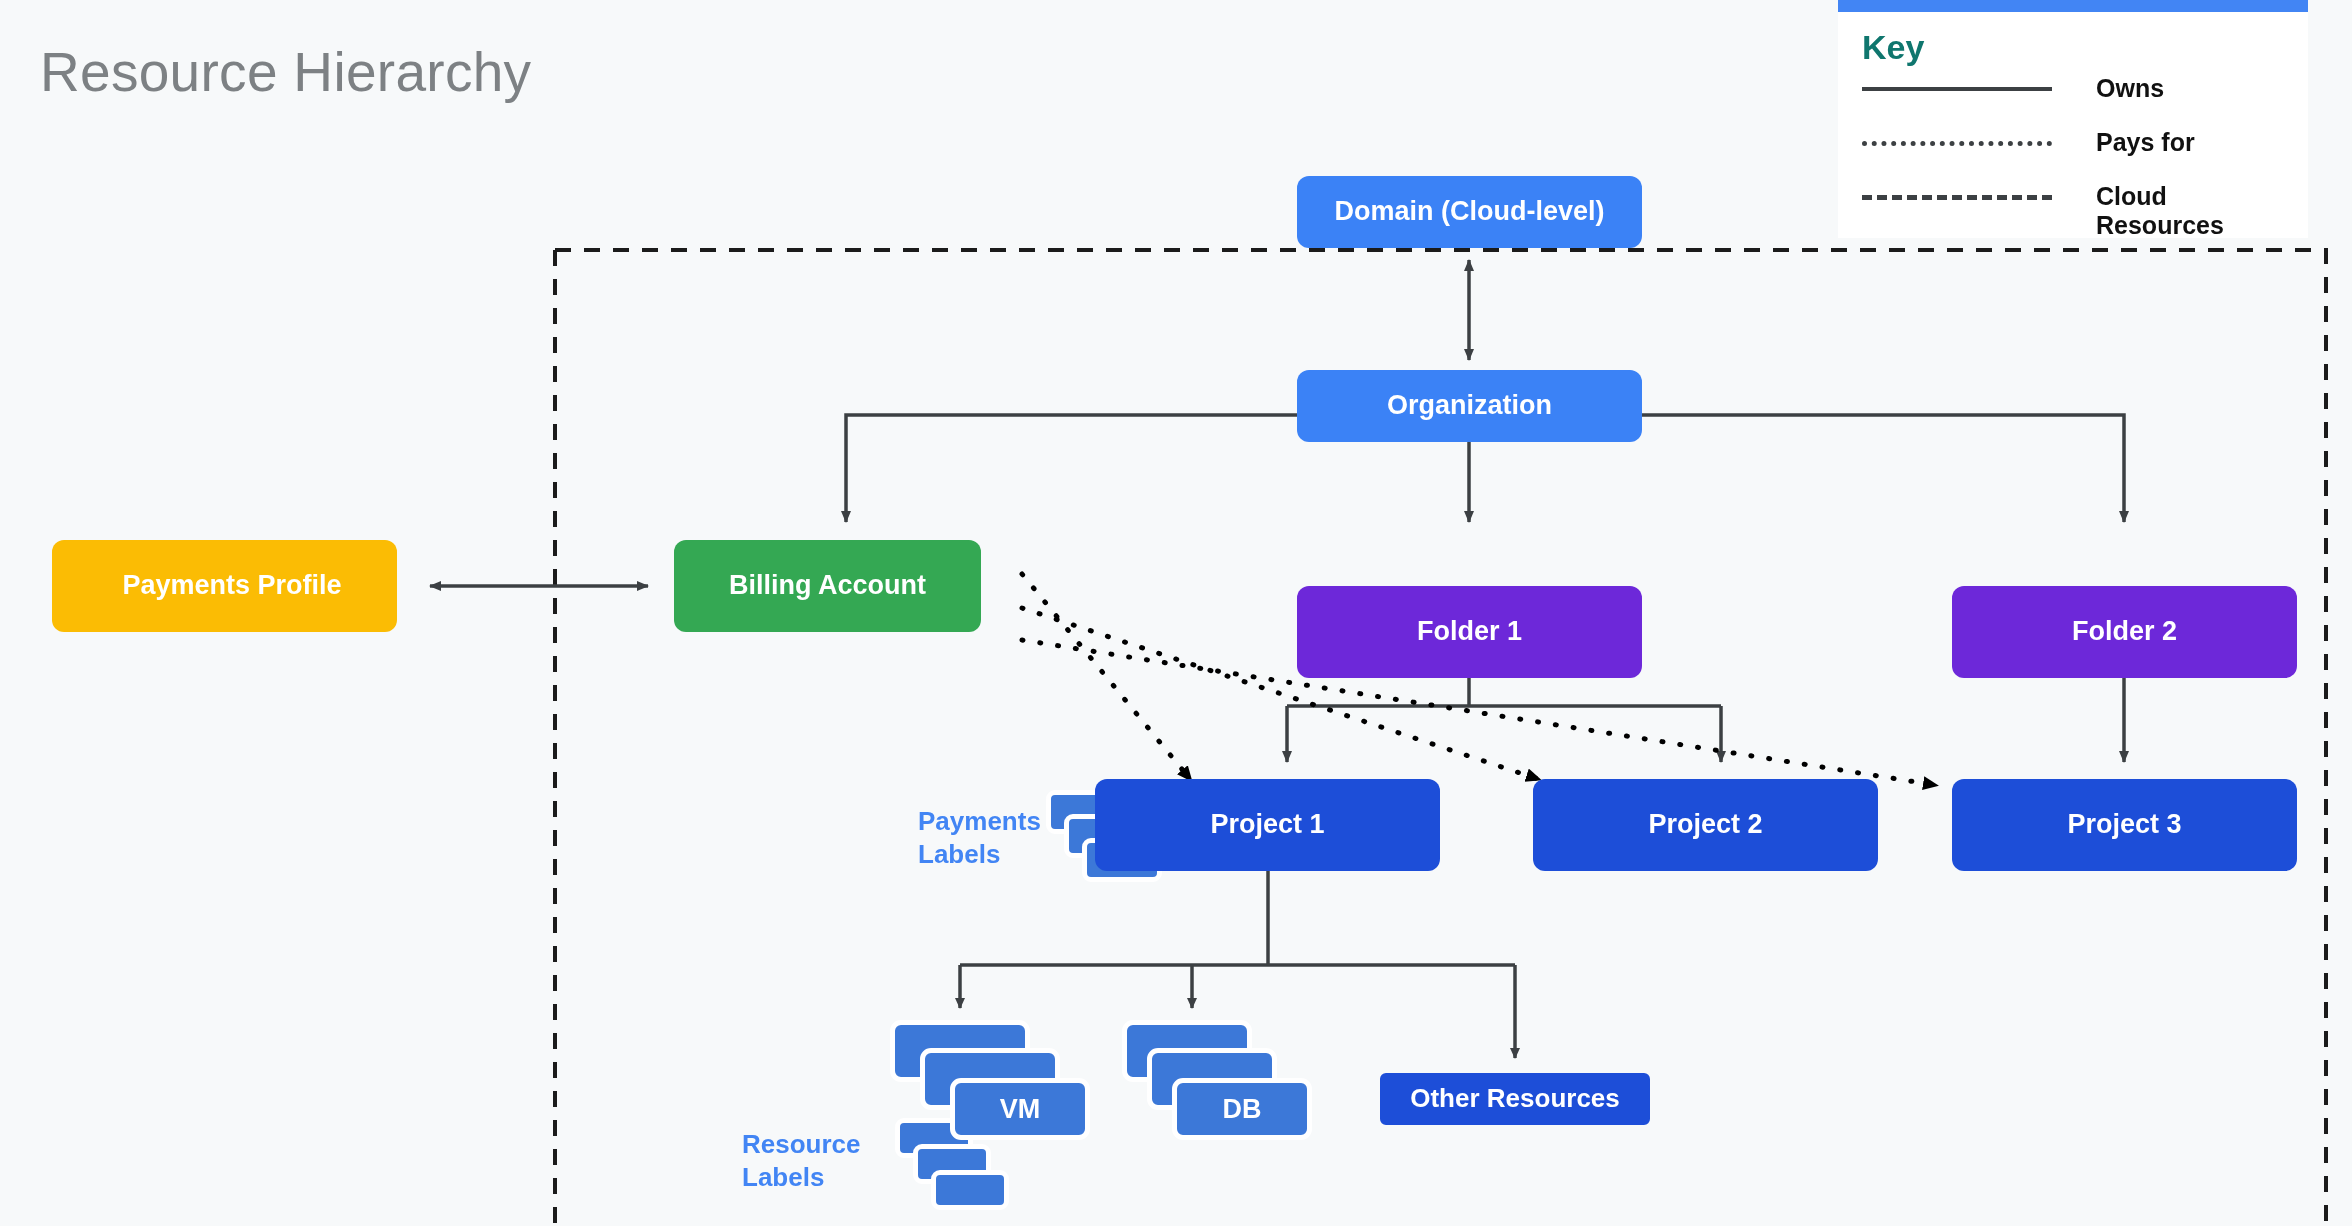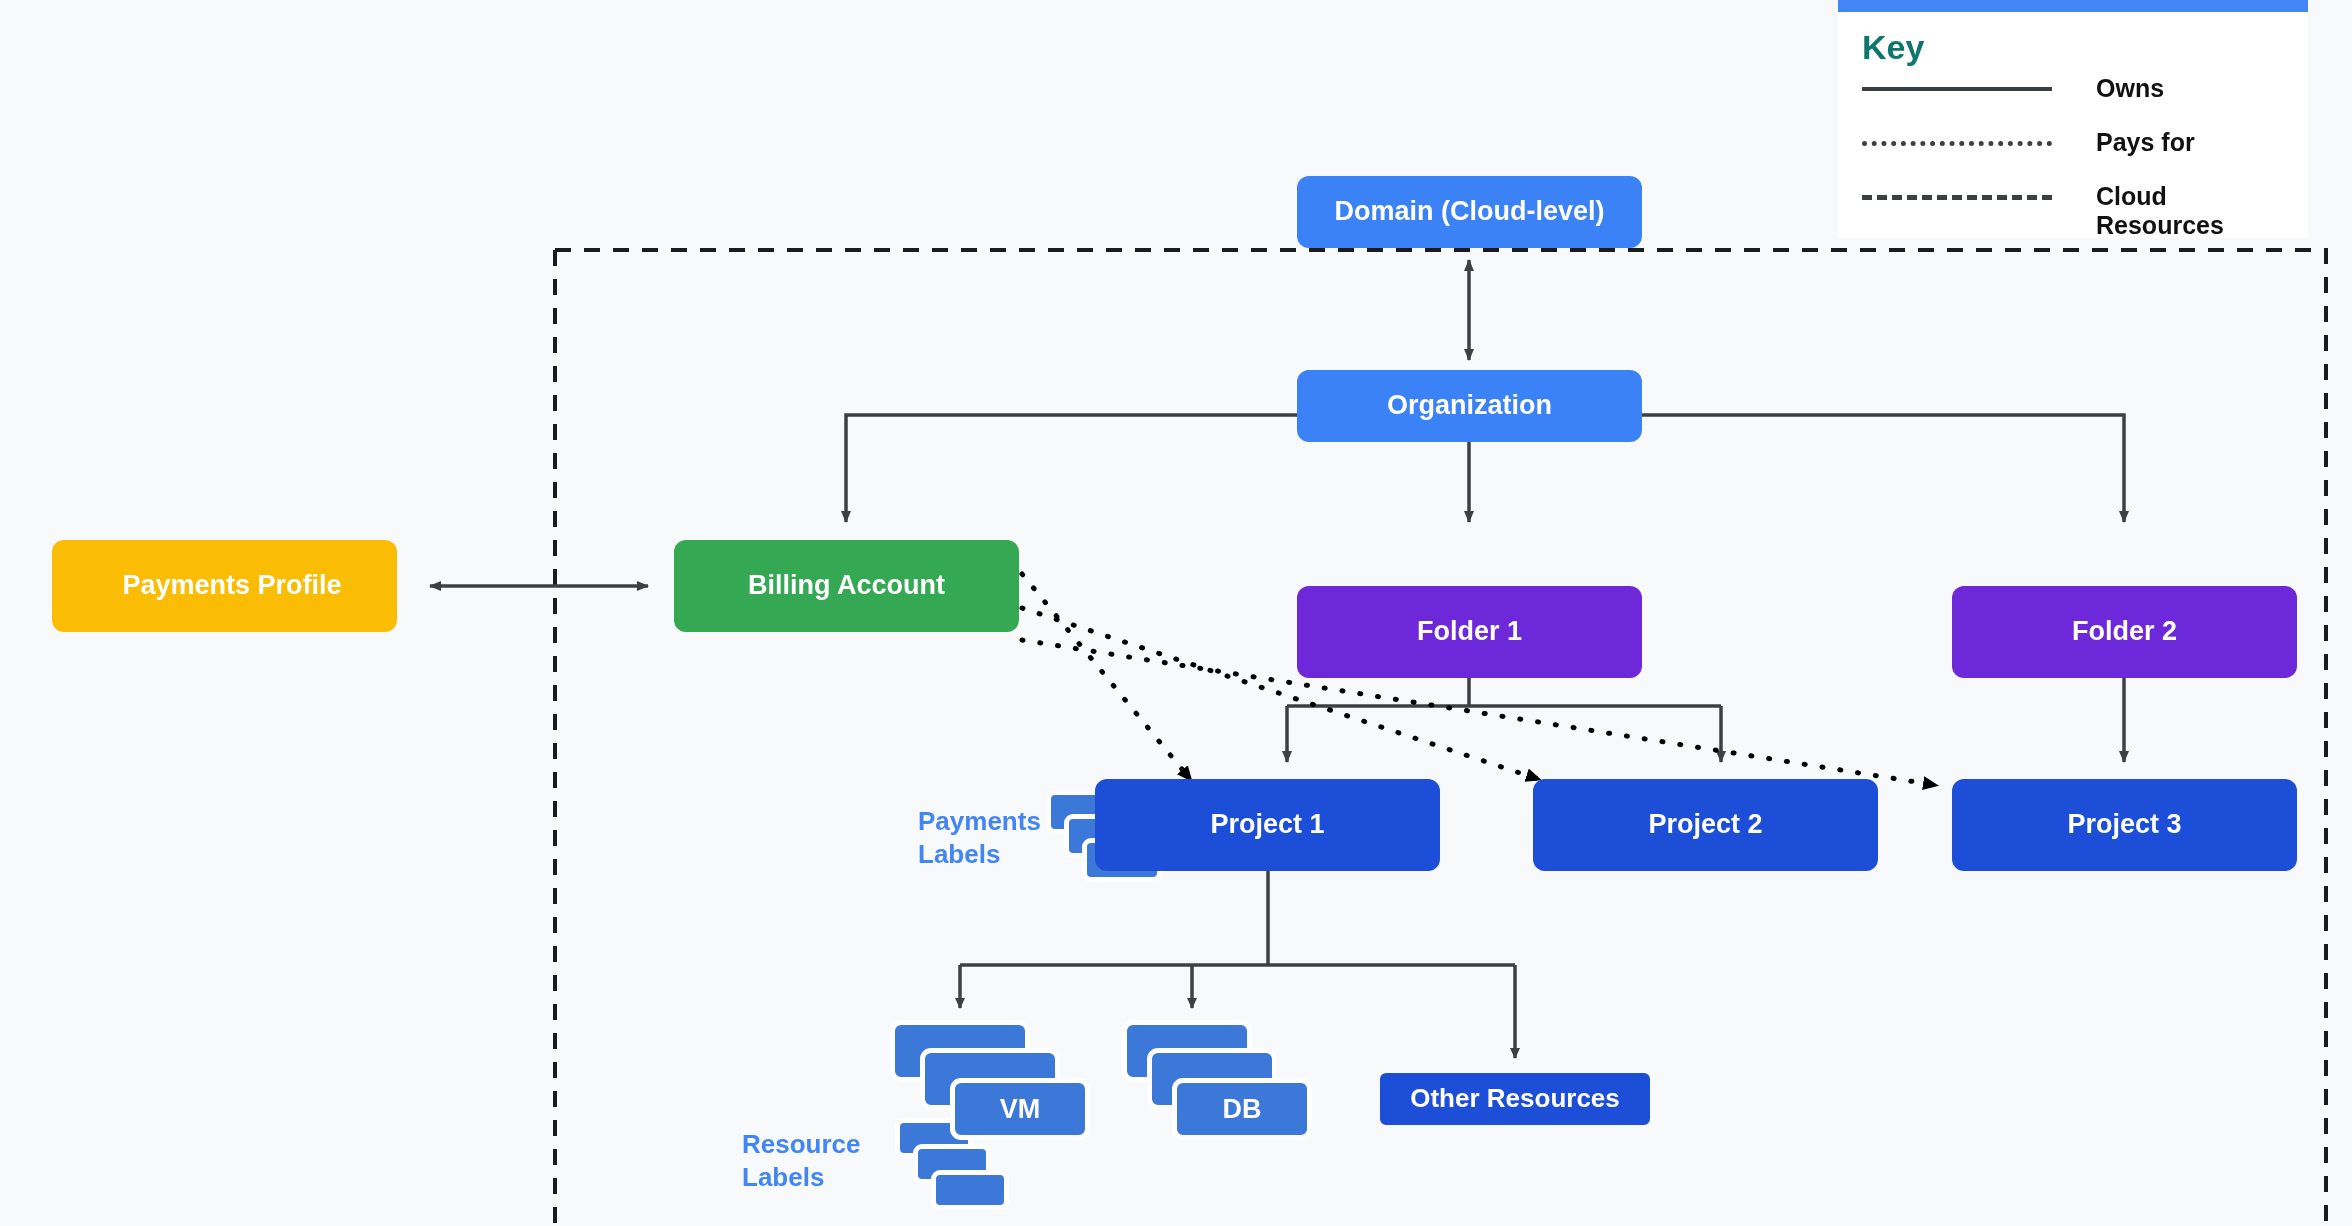--- a/index.html
+++ b/index.html
@@ -79,20 +79,21 @@
   .keylabel{
     position:absolute;left:258px;top:6px;
     color:#111;font-size:25px;font-weight:bold;line-height:1.16;
   }
 </style>
 </head>
 <body>
 
 <div id="stage">
 
+  <div class="title">Resource Hierarchy</div>
 
   <svg id="edges" viewBox="0 0 2352 1226" xmlns="http://www.w3.org/2000/svg">
     <defs>
       <marker id="ah" markerWidth="14" markerHeight="14" refX="11" refY="5" orient="auto" markerUnits="userSpaceOnUse">
         <path d="M0,0 L12,5 L0,10 z" fill="#3c4043"></path>
       </marker>
       <marker id="ahs" markerWidth="13" markerHeight="13" refX="10" refY="5" orient="auto" markerUnits="userSpaceOnUse">
         <path d="M0,0 L11,5 L0,10 z" fill="#3c4043"></path>
       </marker>
       <marker id="ahd" markerWidth="22" markerHeight="22" refX="12" refY="7" orient="auto" markerUnits="userSpaceOnUse">
@@ -144,21 +145,21 @@
       <path d="M1022,640 L1935,785" marker-end="url(#ahd)"></path>
     </g>
   </svg>
 
   <div class="node red" style="left:1297px;top:176px;width:345px;height:72px;">Domain (Cloud-level)</div>
 
   <div class="node red" style="left:1297px;top:370px;width:345px;height:72px;">Organization</div>
 
   <div class="node yellow" style="left:52px;top:540px;width:345px;height:92px;padding-left:15px;">Payments Profile</div>
 
-  <div class="node green" style="left:674px;top:540px;width:345px;height:92px;">Billing Account</div>
+  <div class="node green" style="left:674px;top:540px;width:307px;height:92px;">Billing Account</div>
 
   <div class="node lblue" style="left:1297px;top:540px;width:345px;height:92px;">Folder 1</div>
 
   <div class="node lblue" style="left:1952px;top:540px;width:345px;height:92px;">Folder 2</div>
 
   <div class="labelstack" style="left:1046px;top:790px;width:110px;height:100px;">
     <div class="card" style="left:0px;top:0px;width:80px;height:44px;"></div>
     <div class="card" style="left:18px;top:24px;width:80px;height:44px;"></div>
     <div class="card" style="left:36px;top:48px;width:80px;height:44px;"></div>
   </div>

